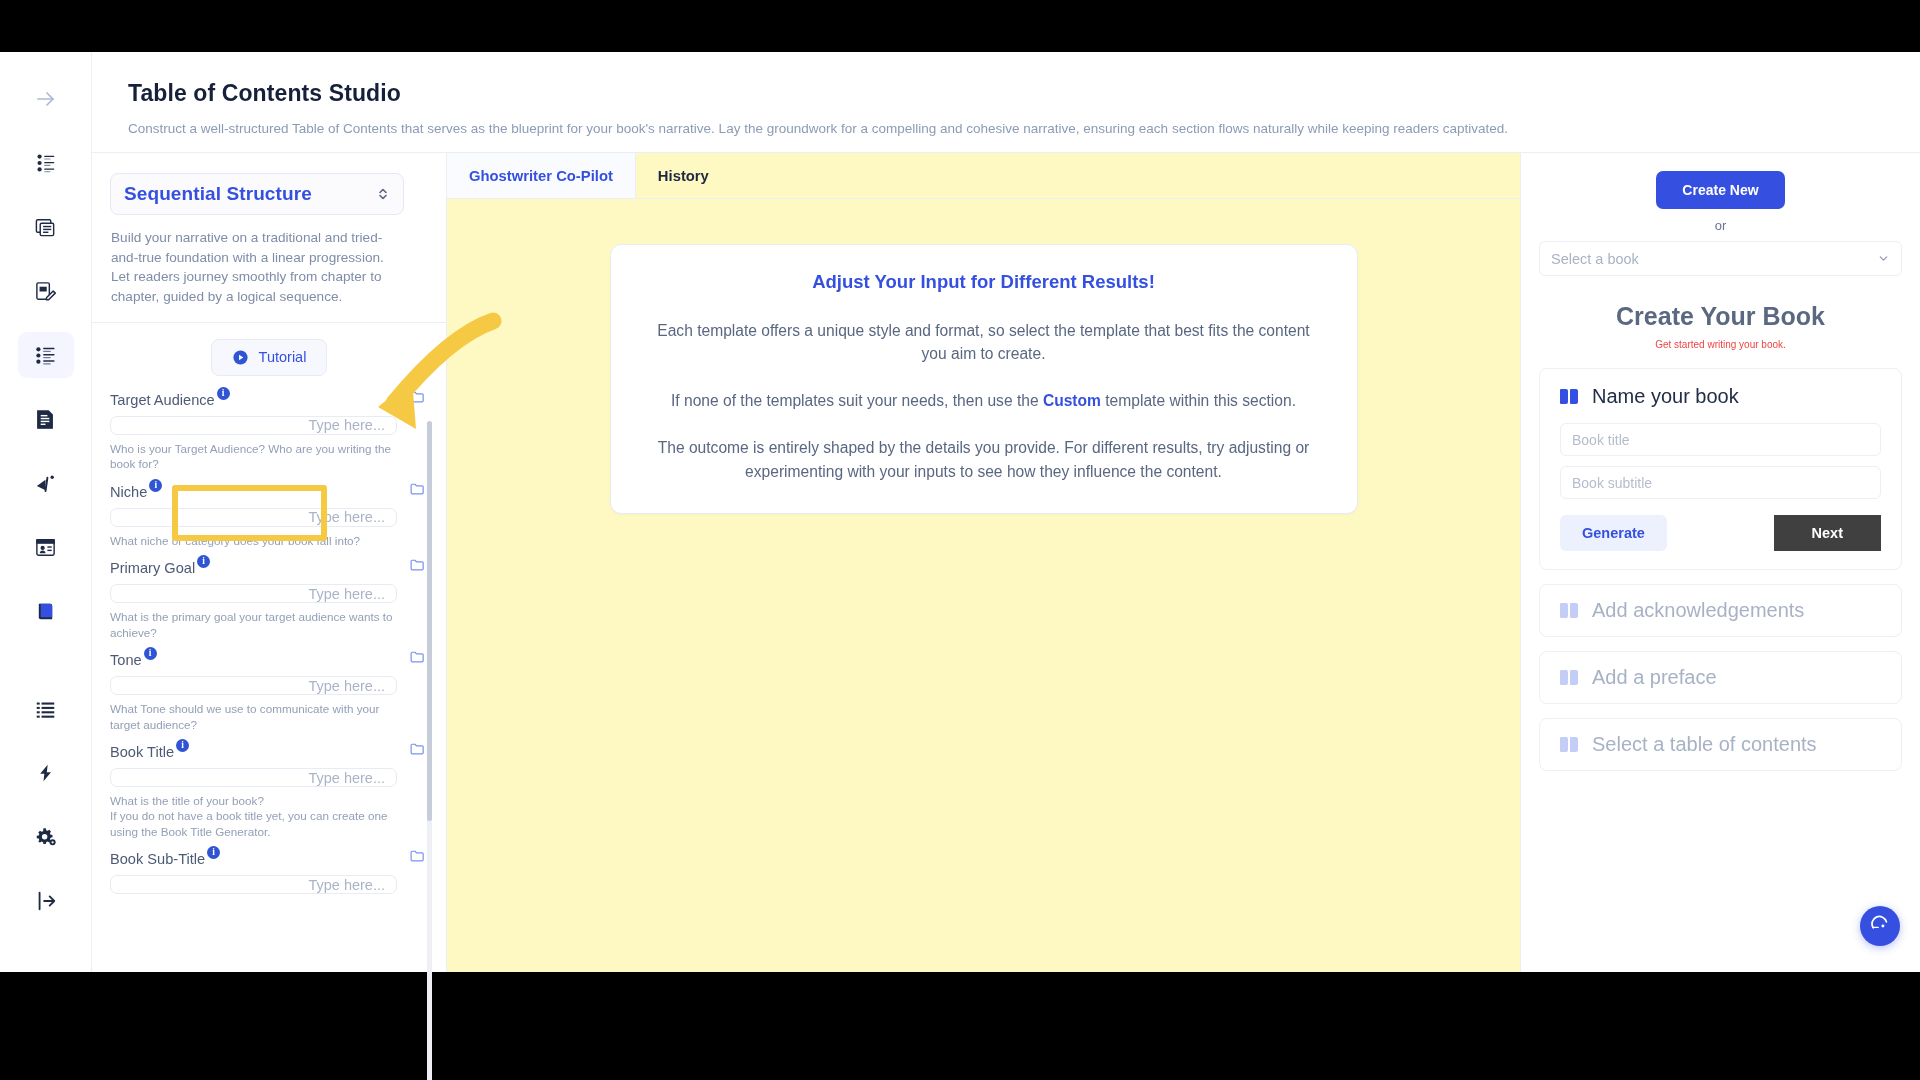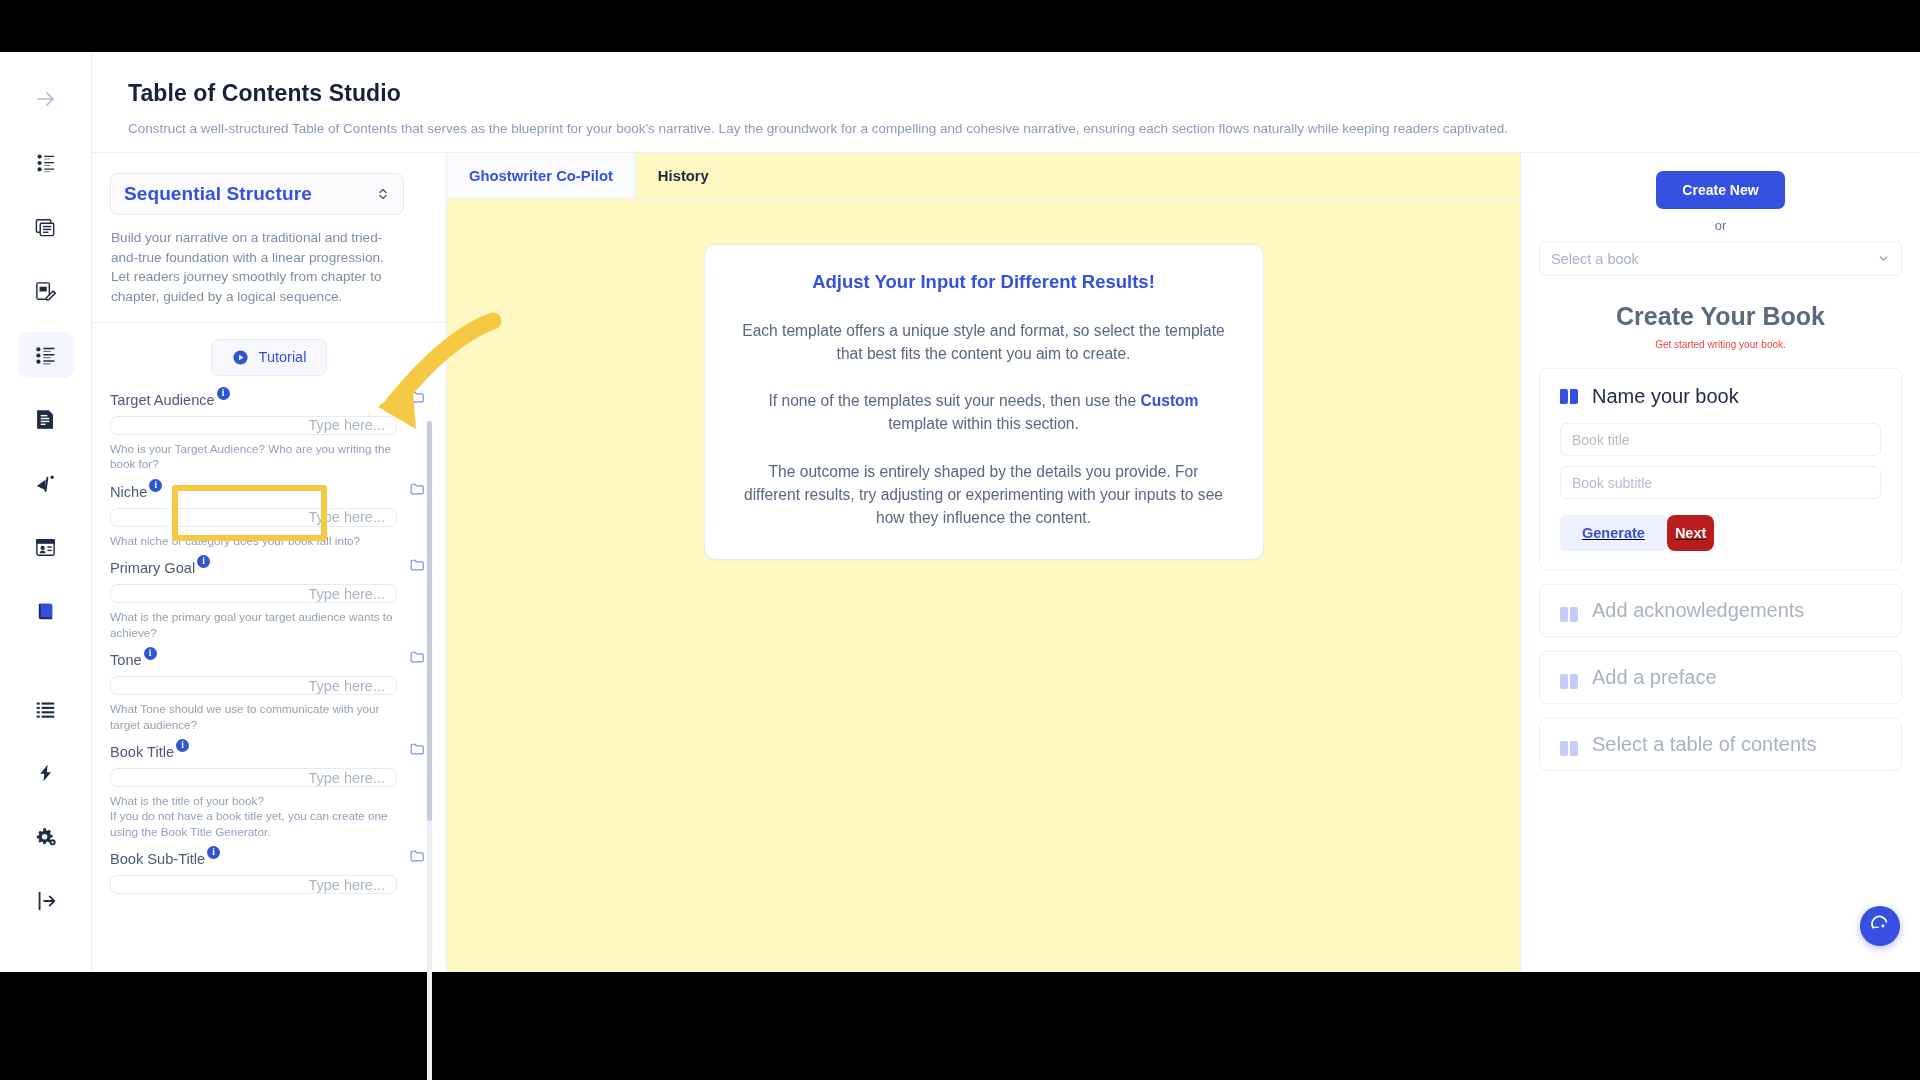--- a/index.html
+++ b/index.html
@@ -159,21 +159,21 @@
   }
   .tab {
     display: flex; align-items: center;
     padding: 0 22px;
     font-size: 14.8px; font-weight: bold; cursor: pointer;
   }
   .tab.active { color: #3550e0; background: #fafbff; border-right: 1px solid #eceef5; }
   .tab.inactive { color: #1d2840; }
   .center-body { flex: 1 1 auto; padding: 45px 0 0 0; display: flex; justify-content: center; }
   .info-card {
-    width: 560px;
+    width: 748px;
     border: 1px solid #e9ebf3; border-radius: 11px;
     background: #fff;
     padding: 26px 34px 30px;
     text-align: center;
     box-shadow: 0 1px 2px rgba(20,30,60,.03);
     height: fit-content;
   }
   .info-title {
     color: #3550e0; font-size: 18.5px; font-weight: bold;
     margin-bottom: 26px;
@@ -218,45 +218,45 @@
 
   .panel-card {
     margin-top: 18px;
     border: 1px solid #edeff5; border-radius: 8px;
     padding: 16px 20px 18px;
   }
   .panel-card.muted { padding: 14px 20px; margin-top: 14px; }
   .card-head { display: flex; align-items: center; gap: 13px; margin-bottom: 15px; }
   .card-head .t { font-size: 20px; color: #222d46; }
   .card-head.dim .t { color: #a8b2c5; }
-  .card-head.dim { margin-bottom: 0; align-items: flex-end; }
+  .card-head.dim { margin-bottom: 0; }
   .bk {
     width: 19px; height: 15px; flex-shrink: 0;
     display:flex; gap:2px;
   }
   .bk i { display:block; width: 8px; height: 15px; border-radius: 1px 2px 2px 1px; background: #3550e0; }
   .bk.light i { background: #c3cdf5; }
   .panel-card input {
     width: 100%; height: 33px;
     border: 1px solid #edeff5; border-radius: 6px;
     padding: 0 11px; font-size: 14px; color: #1f2b45;
     font-family: "Liberation Sans", sans-serif;
     outline: none; margin-bottom: 10px; background:#fff;
   }
   .panel-card input::placeholder { color: #b4bdcd; }
-  .card-btns { display: flex; align-items:center; margin-top: 6px; text-decoration: underline; }
+  .card-btns { display: flex; justify-content: space-between; align-items:center; margin-top: 6px; }
   .btn-gen {
     background: #edf0fd; color: #3550e0;
     border: none; border-radius: 6px; padding: 10px 22px;
     font-size: 14.5px; font-weight: bold; cursor: pointer;
     font-family: "Liberation Sans", sans-serif;
   }
   .btn-next {
-    background: #b91c1c; color: #fff;
-    border: none; border-radius: 8px; padding: 10px 8px;
+    background: #404040; color: #fff;
+    border: none; border-radius: 0; padding: 10px 38px;
     font-size: 14.5px; font-weight: bold; cursor: pointer;
     font-family: "Liberation Sans", sans-serif;
   }
   .fab {
     position: absolute; right: 20px; bottom: 26px;
     width: 40px; height: 40px; border-radius: 50%;
     background: #3550e0; color: #fff;
     display: flex; align-items: center; justify-content: center;
     cursor: pointer; box-shadow: 0 2px 8px rgba(53,80,224,.35);
   }

